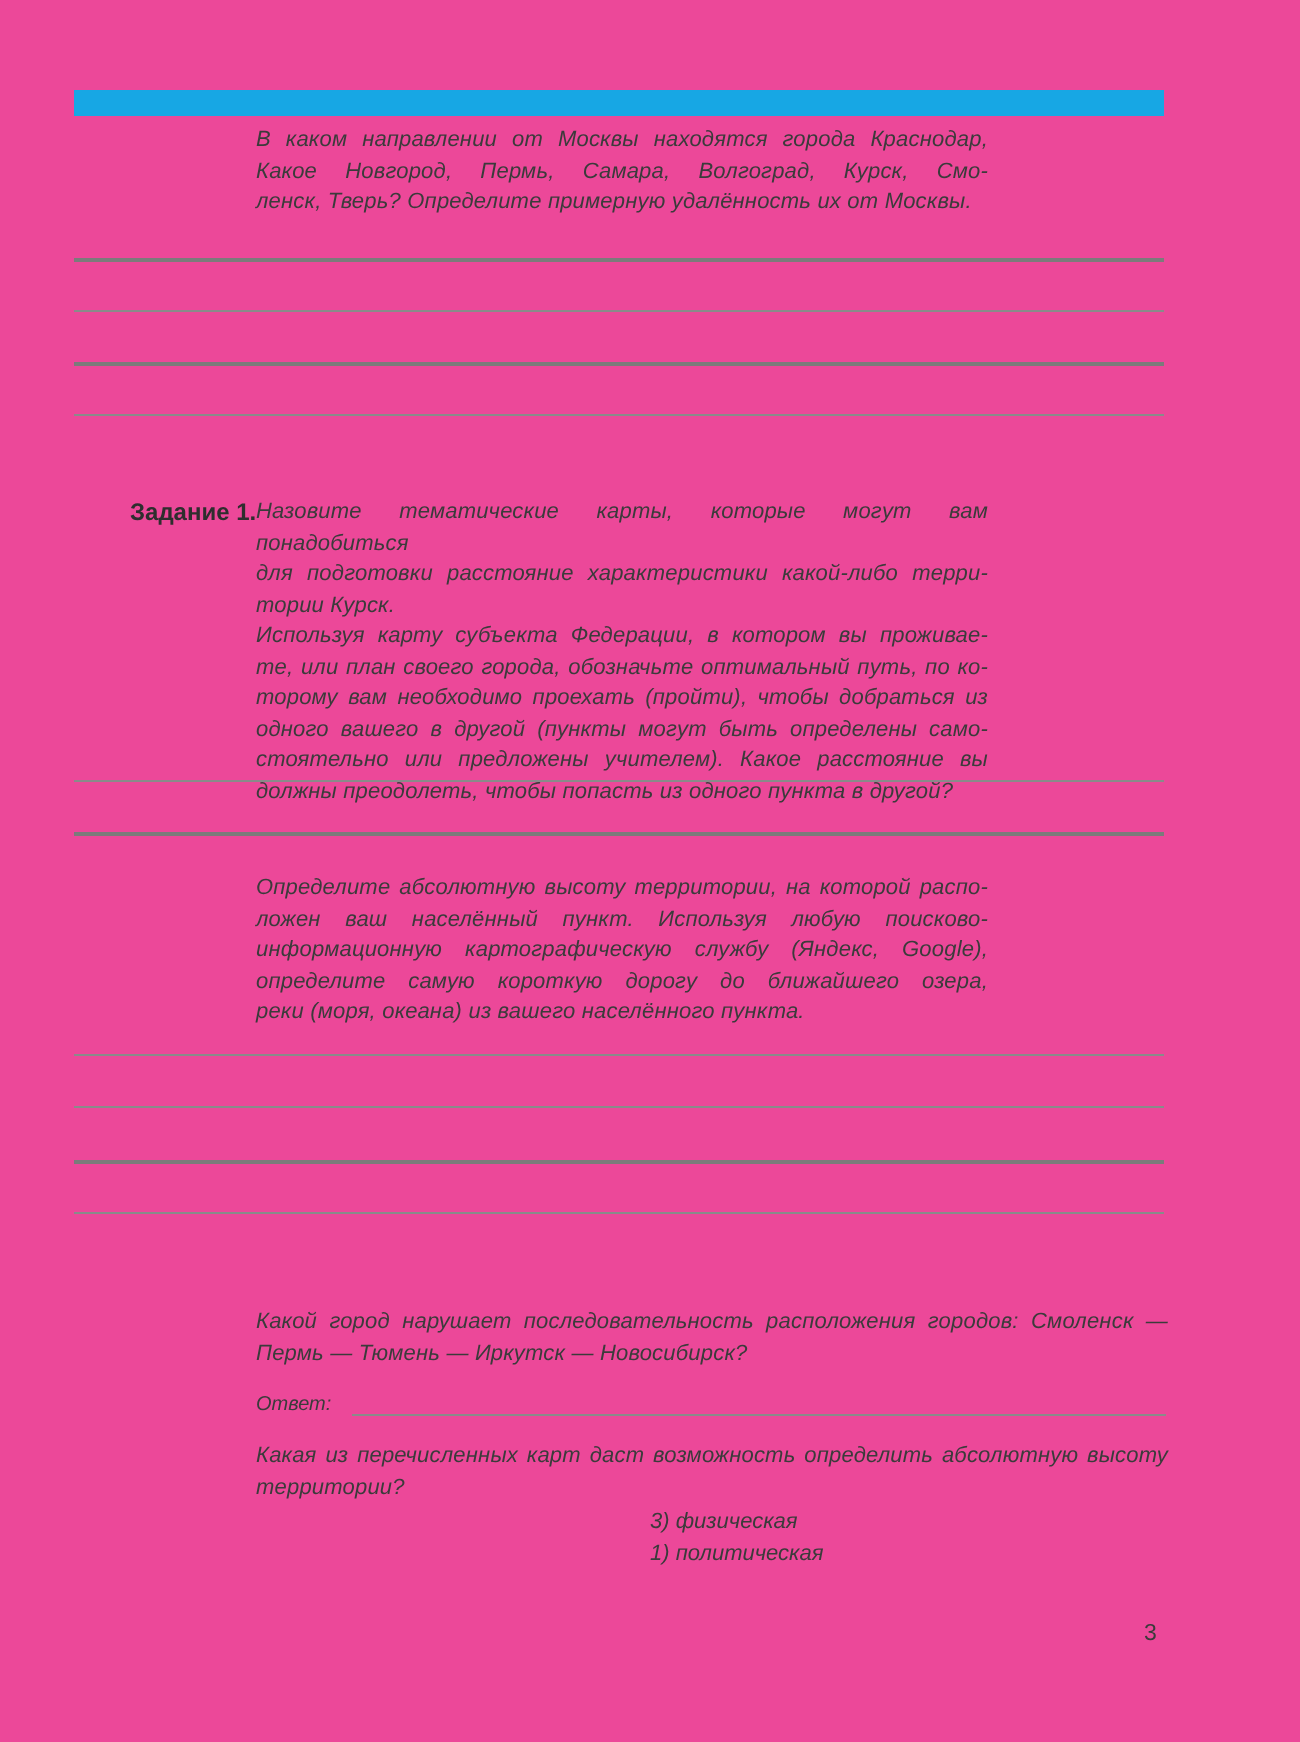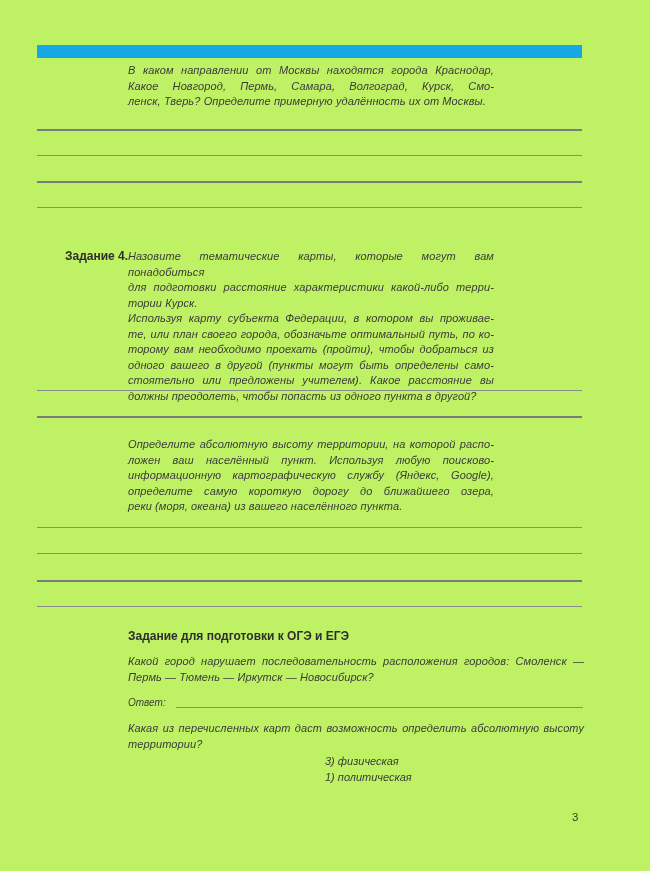--- a/index.html
+++ b/index.html
@@ -1,16 +1,16 @@
 <!DOCTYPE html>
 <html><head>
 <meta charset="utf-8">
 <style>
   html,body{margin:0;padding:0;background:#ffffff;}
-  .page{position:relative;width:650px;height:871px;background:#bef264;
+  .page{position:relative;width:650px;height:871px;background:#ec4899;
         font-family:"Liberation Sans",sans-serif;color:#3b3b3b;overflow:hidden;}
   .bar{position:absolute;left:37px;top:45px;width:545px;height:13px;background:#17a7e4;}
   .rule{position:absolute;left:37px;width:545px;height:0;border-top:1px solid #8a8a8a;}
   .rule.thick{border-top-width:2px;border-top-color:#7b7b7b;}
   .textcol{position:absolute;left:128px;width:366px;font-style:italic;
            font-size:11px;line-height:15.5px;letter-spacing:.1px;}
   .textcol.wide{width:456px;}
   .pline{text-align:justify;}
   .pline.stretch{text-align-last:justify;-moz-text-align-last:justify;}
   .boldlabel{position:absolute;font-weight:bold;font-style:normal;
@@ -34,21 +34,21 @@
       <div class="pline">ленск, Тверь? Определите примерную удалённость их от Москвы.</div>
     </div>
 
   <div>
     <div class="rule thick" style="top:129px"></div>
     <div class="rule" style="top:155px"></div>
     <div class="rule thick" style="top:181px"></div>
     <div class="rule" style="top:207px"></div>
   </div>
 
-  <div class="boldlabel" style="left:65px;top:249px">Задание 4.</div>
+  <div class="boldlabel" style="left:65px;top:249px">Задание 1.</div>
   <div class="textcol" style="top:249px">
     <div>
         <div class="pline stretch">Назовите тематические карты, которые могут вам понадобиться</div>
         <div class="pline stretch">для подготовки расстояние характеристики какой-либо терри-</div>
         <div class="pline">тории Курск.</div>
       </div>
     <div>
         <div class="pline stretch">Используя карту субъекта Федерации, в котором вы проживае-</div>
         <div class="pline stretch">те, или план своего города, обозначьте оптимальный путь, по ко-</div>
         <div class="pline stretch">торому вам необходимо проехать (пройти), чтобы добраться из</div>
@@ -71,21 +71,20 @@
       <div class="pline">реки (моря, океана) из вашего населённого пункта.</div>
     </div>
 
   <div>
     <div class="rule" style="top:527px"></div>
     <div class="rule" style="top:553px"></div>
     <div class="rule thick" style="top:580px"></div>
     <div class="rule" style="top:606px"></div>
   </div>
 
-  <div class="boldlabel" style="left:128px;top:629px">Задание для подготовки к ОГЭ и ЕГЭ</div>
 
   <div class="textcol wide" style="top:654px">
       <div class="pline stretch">Какой город нарушает последовательность расположения городов: Смоленск —</div>
       <div class="pline">Пермь — Тюмень — Иркутск — Новосибирск?</div>
     </div>
 
   <div class="inline-label" style="top:695px">Ответ:</div>
   <div class="answer-rule-short"></div>
 
   <div class="textcol wide" style="top:721px">

